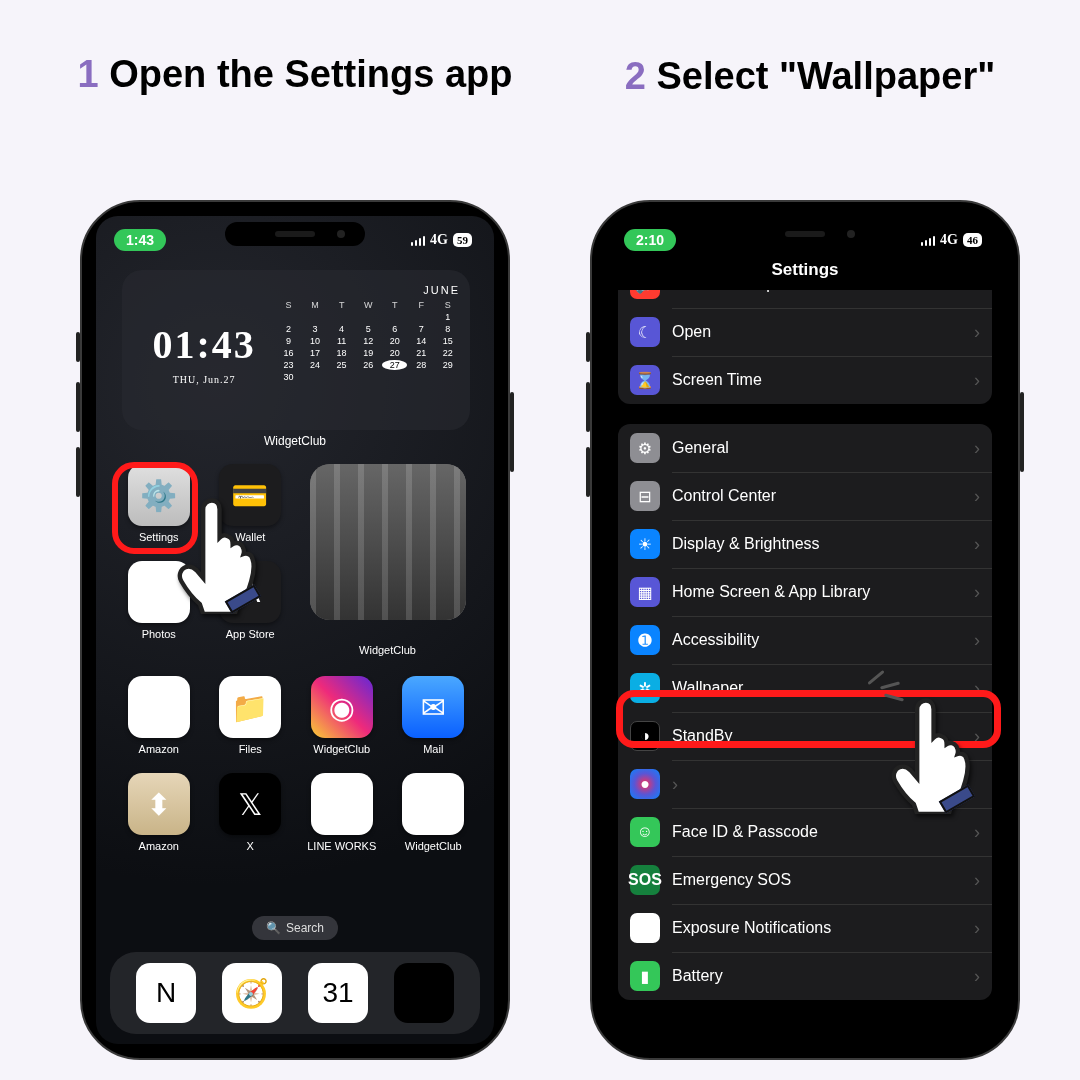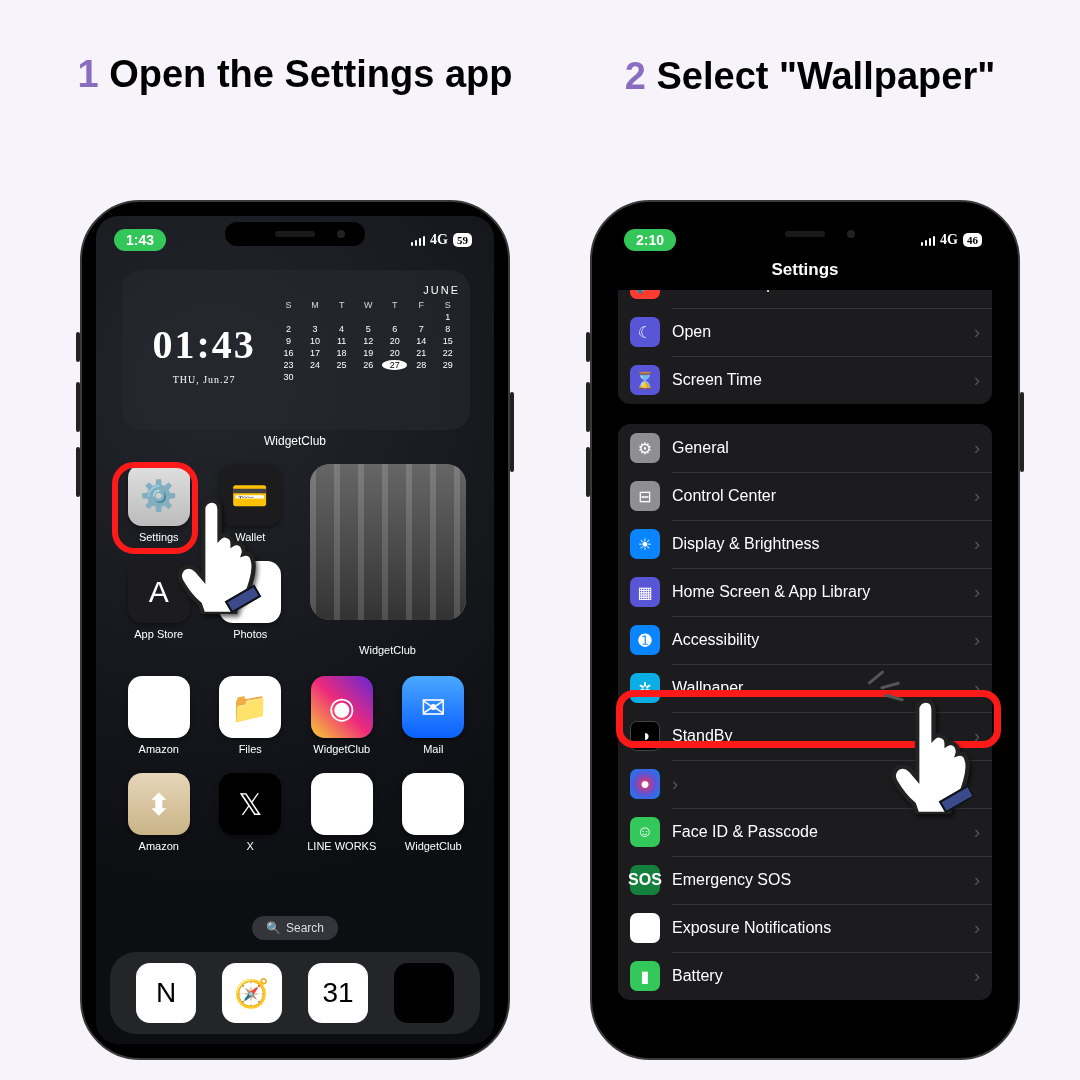--- a/index.html
+++ b/index.html
@@ -332,26 +332,26 @@
         <div class="app">
           <div class="icon ic-settings">⚙️</div>
           <div class="lbl">Settings</div>
         </div>
         <div class="app">
           <div class="icon ic-wallet">💳</div>
           <div class="lbl">Wallet</div>
         </div>
         <div class="photo-widget"></div>
         <div class="app">
+          <div class="icon ic-photos">✿</div>
+          <div class="lbl">Photos</div>
+        </div>
+        <div class="app">
           <div class="icon ic-appstore">A</div>
           <div class="lbl">App Store</div>
-        </div>
-        <div class="app">
-          <div class="icon ic-photos">✿</div>
-          <div class="lbl">Photos</div>
         </div>
         <div class="photo-lbl">WidgetClub</div>
         <div class="app">
           <div class="icon ic-youtube">▶</div>
           <div class="lbl">Amazon</div>
         </div>
         <div class="app">
           <div class="icon ic-files">📁</div>
           <div class="lbl">Files</div>
         </div>

